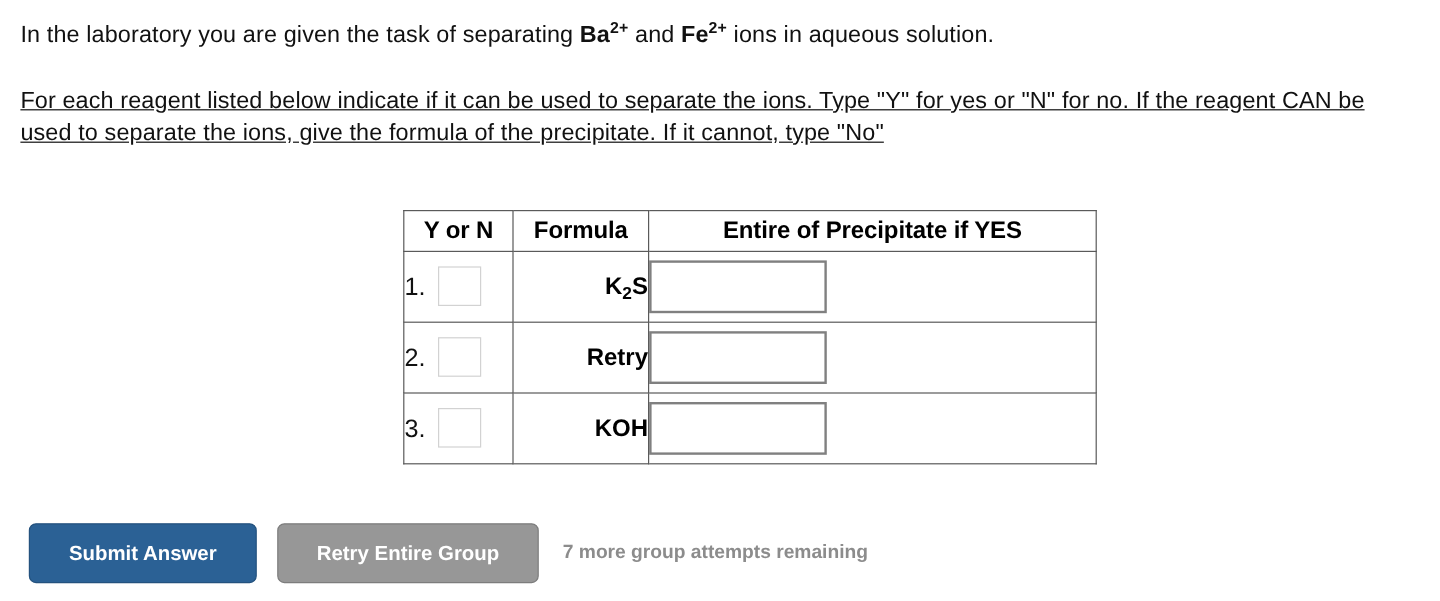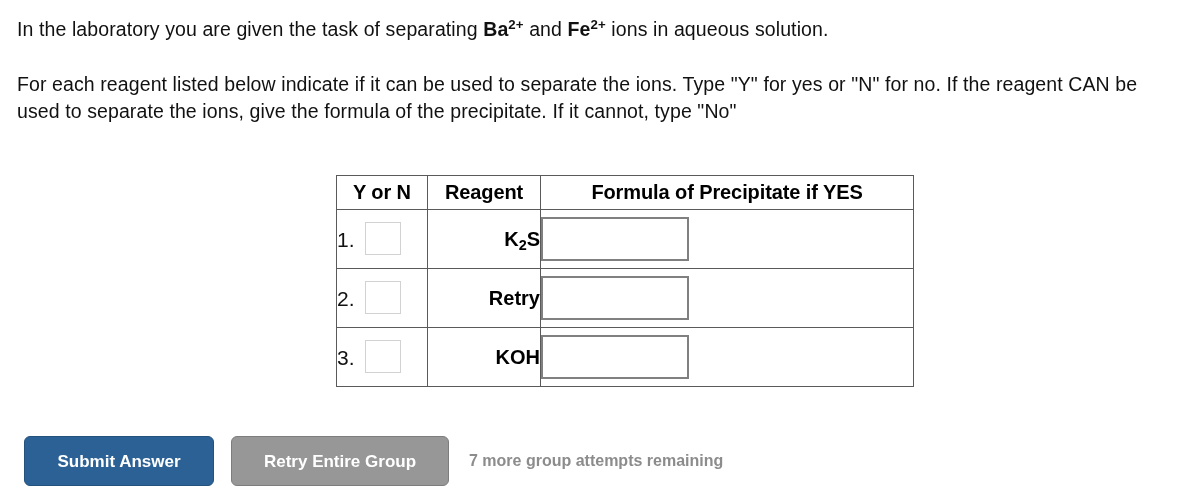--- a/index.html
+++ b/index.html
@@ -23,21 +23,21 @@
     top: 16px;
     width: 1165px;
   }
   .para {
     font-size: 19.5px;
     line-height: 27px;
     color: #111111;
     letter-spacing: .1px;
   }
   .para-1 { margin: 0 0 28px 0; }
-  .para-2 { margin: 0; }
+  .para-2 { margin: 0; text-decoration: underline; }
   .chem-bold {
     font-weight: bold;
   }
   .chem-bold sup {
     font-size: 0.68em;
     font-weight: bold;
     vertical-align: super;
     line-height: 0;
   }
 
@@ -178,22 +178,22 @@
   <p class="para para-1"><span>In the laboratory you are given the task of separating </span><span class="chem-bold"><span>Ba</span><sup>2+</sup></span><span> and </span><span class="chem-bold"><span>Fe</span><sup>2+</sup></span><span> ions in aqueous solution.</span></p>
 
   <p class="para para-2">For each reagent listed below indicate if it can be used to separate the ions. Type "Y" for yes or "N" for no. If the reagent CAN be used to separate the ions, give the formula of the precipitate. If it cannot, type "No"</p>
 </div>
 
 <div class="table-wrap">
   <table class="qtable">
     <thead>
       <tr>
         <th class="col-yn">Y or N</th>
-        <th class="col-rg">Reagent</th>
-        <th class="col-fp">Formula of Precipitate if YES</th>
+        <th class="col-rg">Formula</th>
+        <th class="col-fp">Entire of Precipitate if YES</th>
       </tr>
     </thead>
     <tbody>
 
       <tr>
         <td class="cell-yn">
           <span class="row-num">1.</span><span class="yn-input"></span>
         </td>
         <td class="cell-reagent"><span>K</span><sub>2</sub><span>S</span></td>
         <td class="cell-formula">

